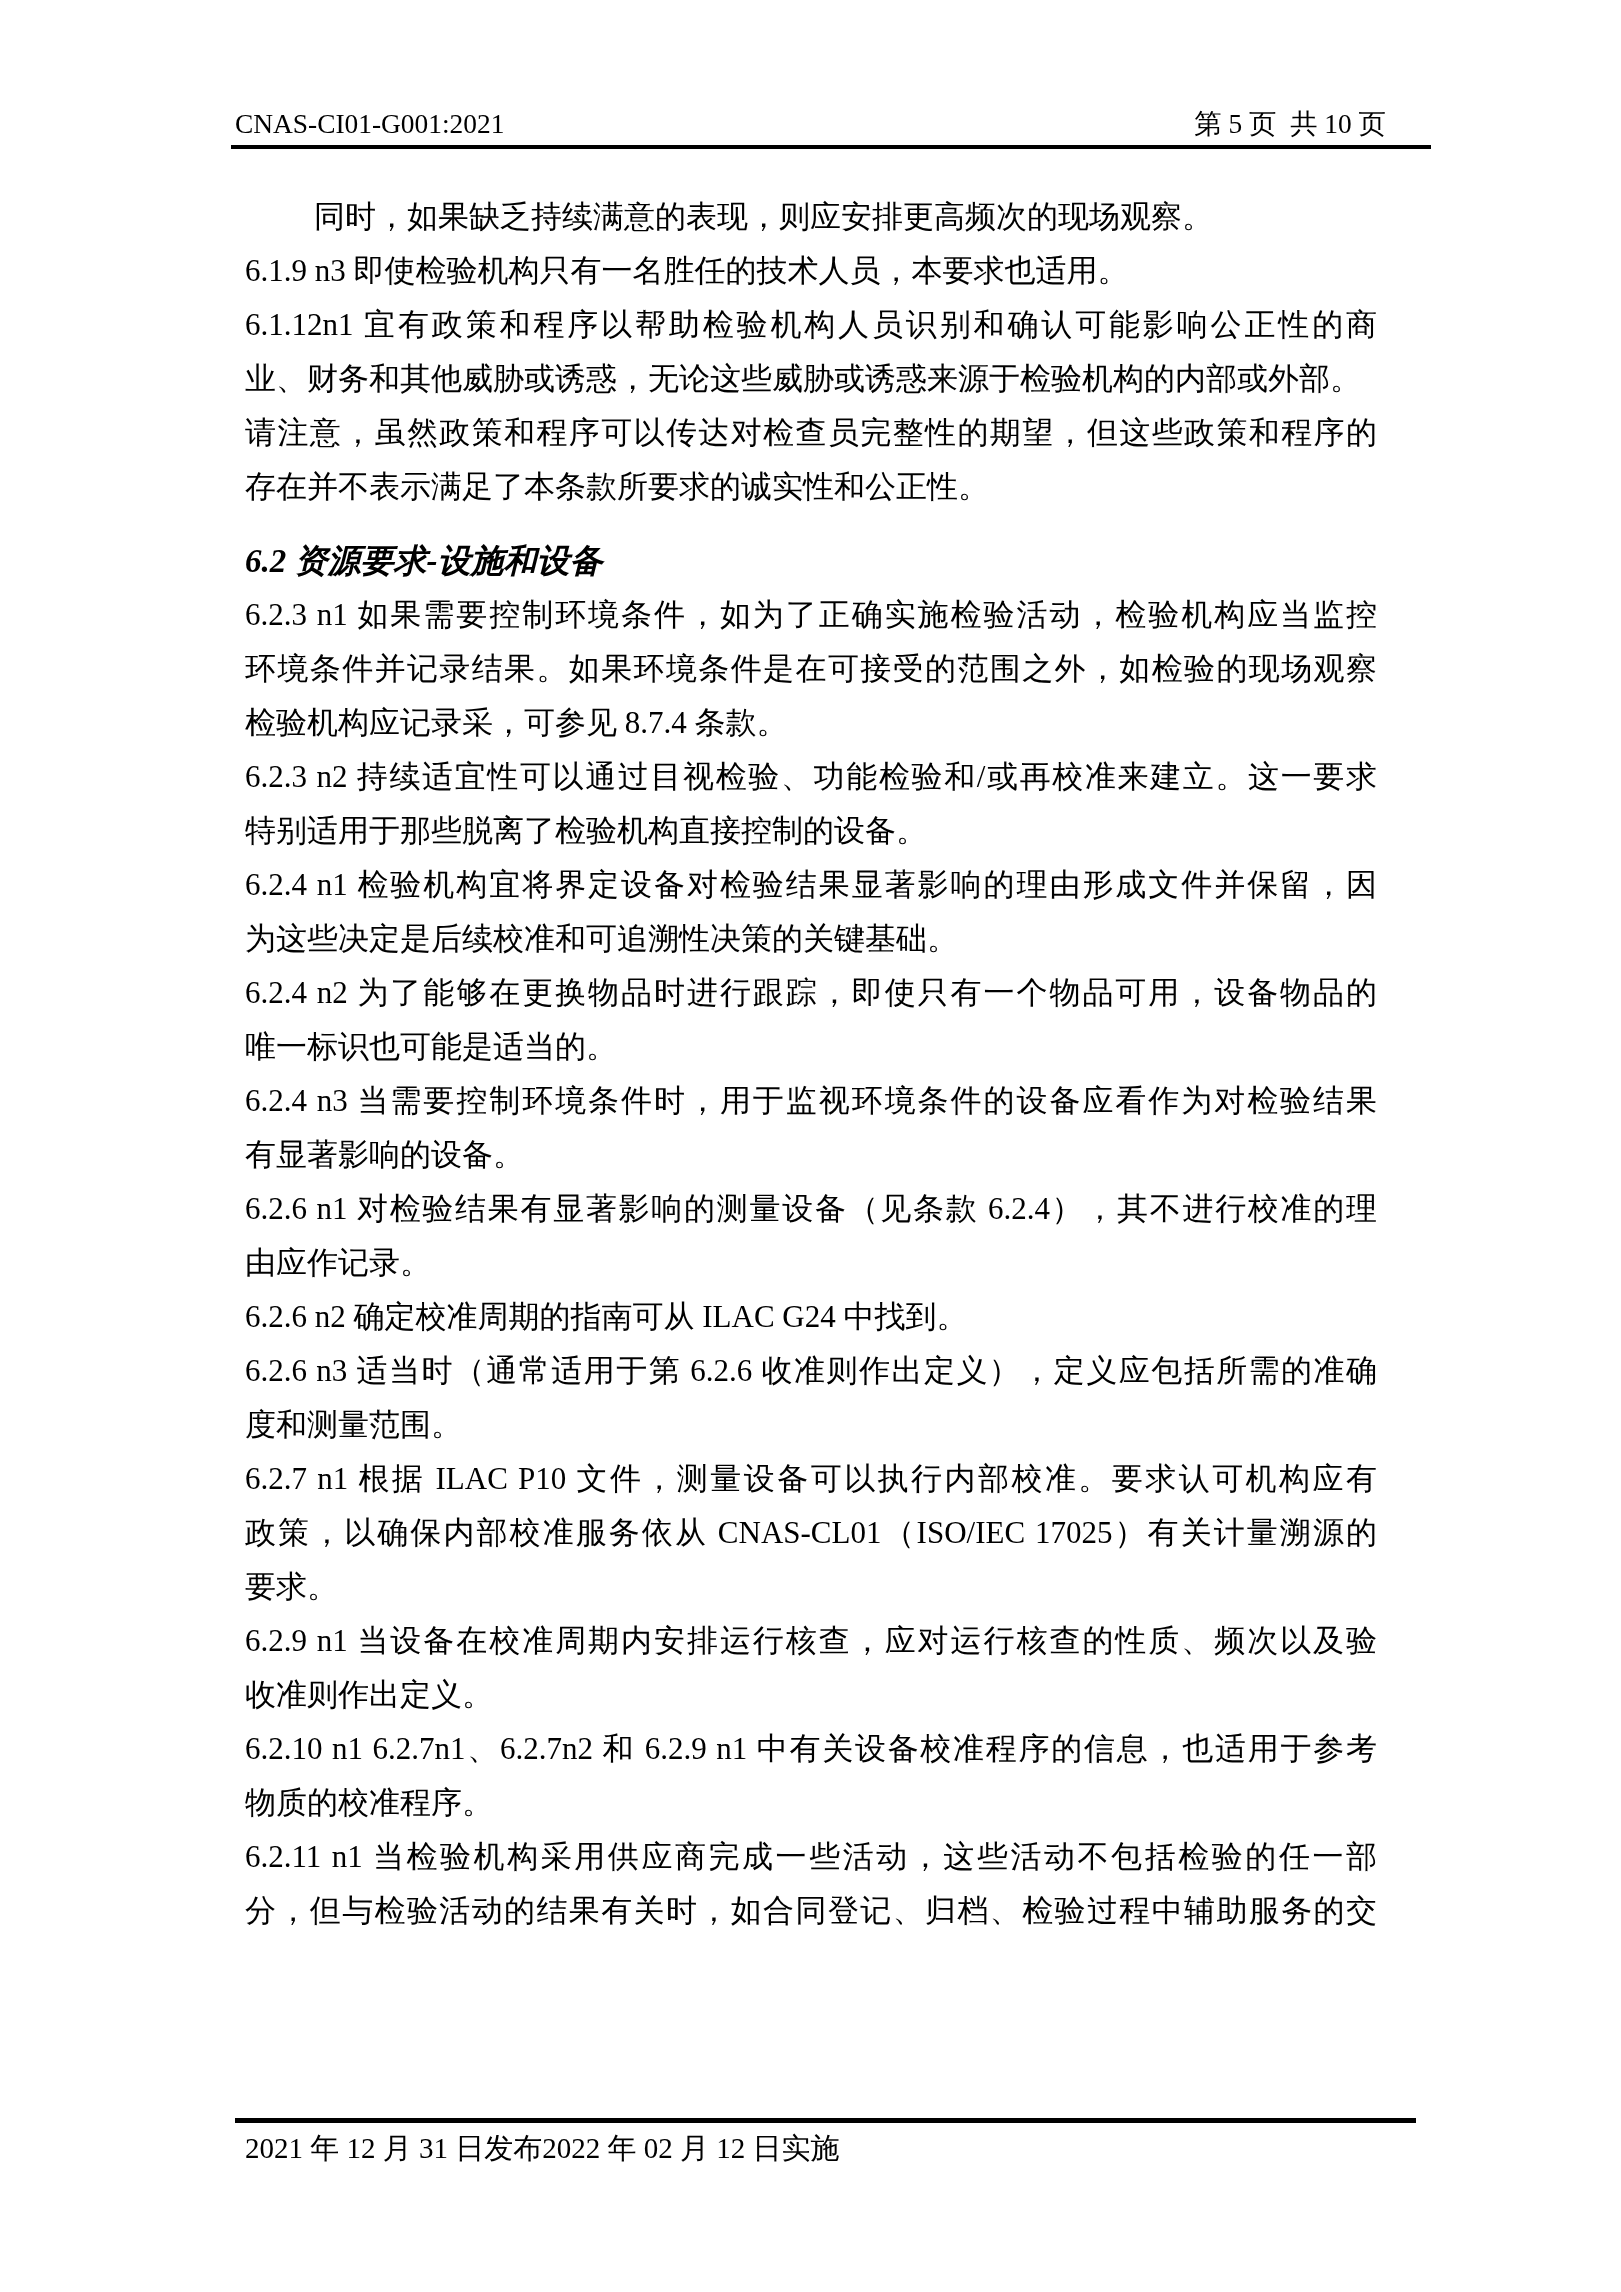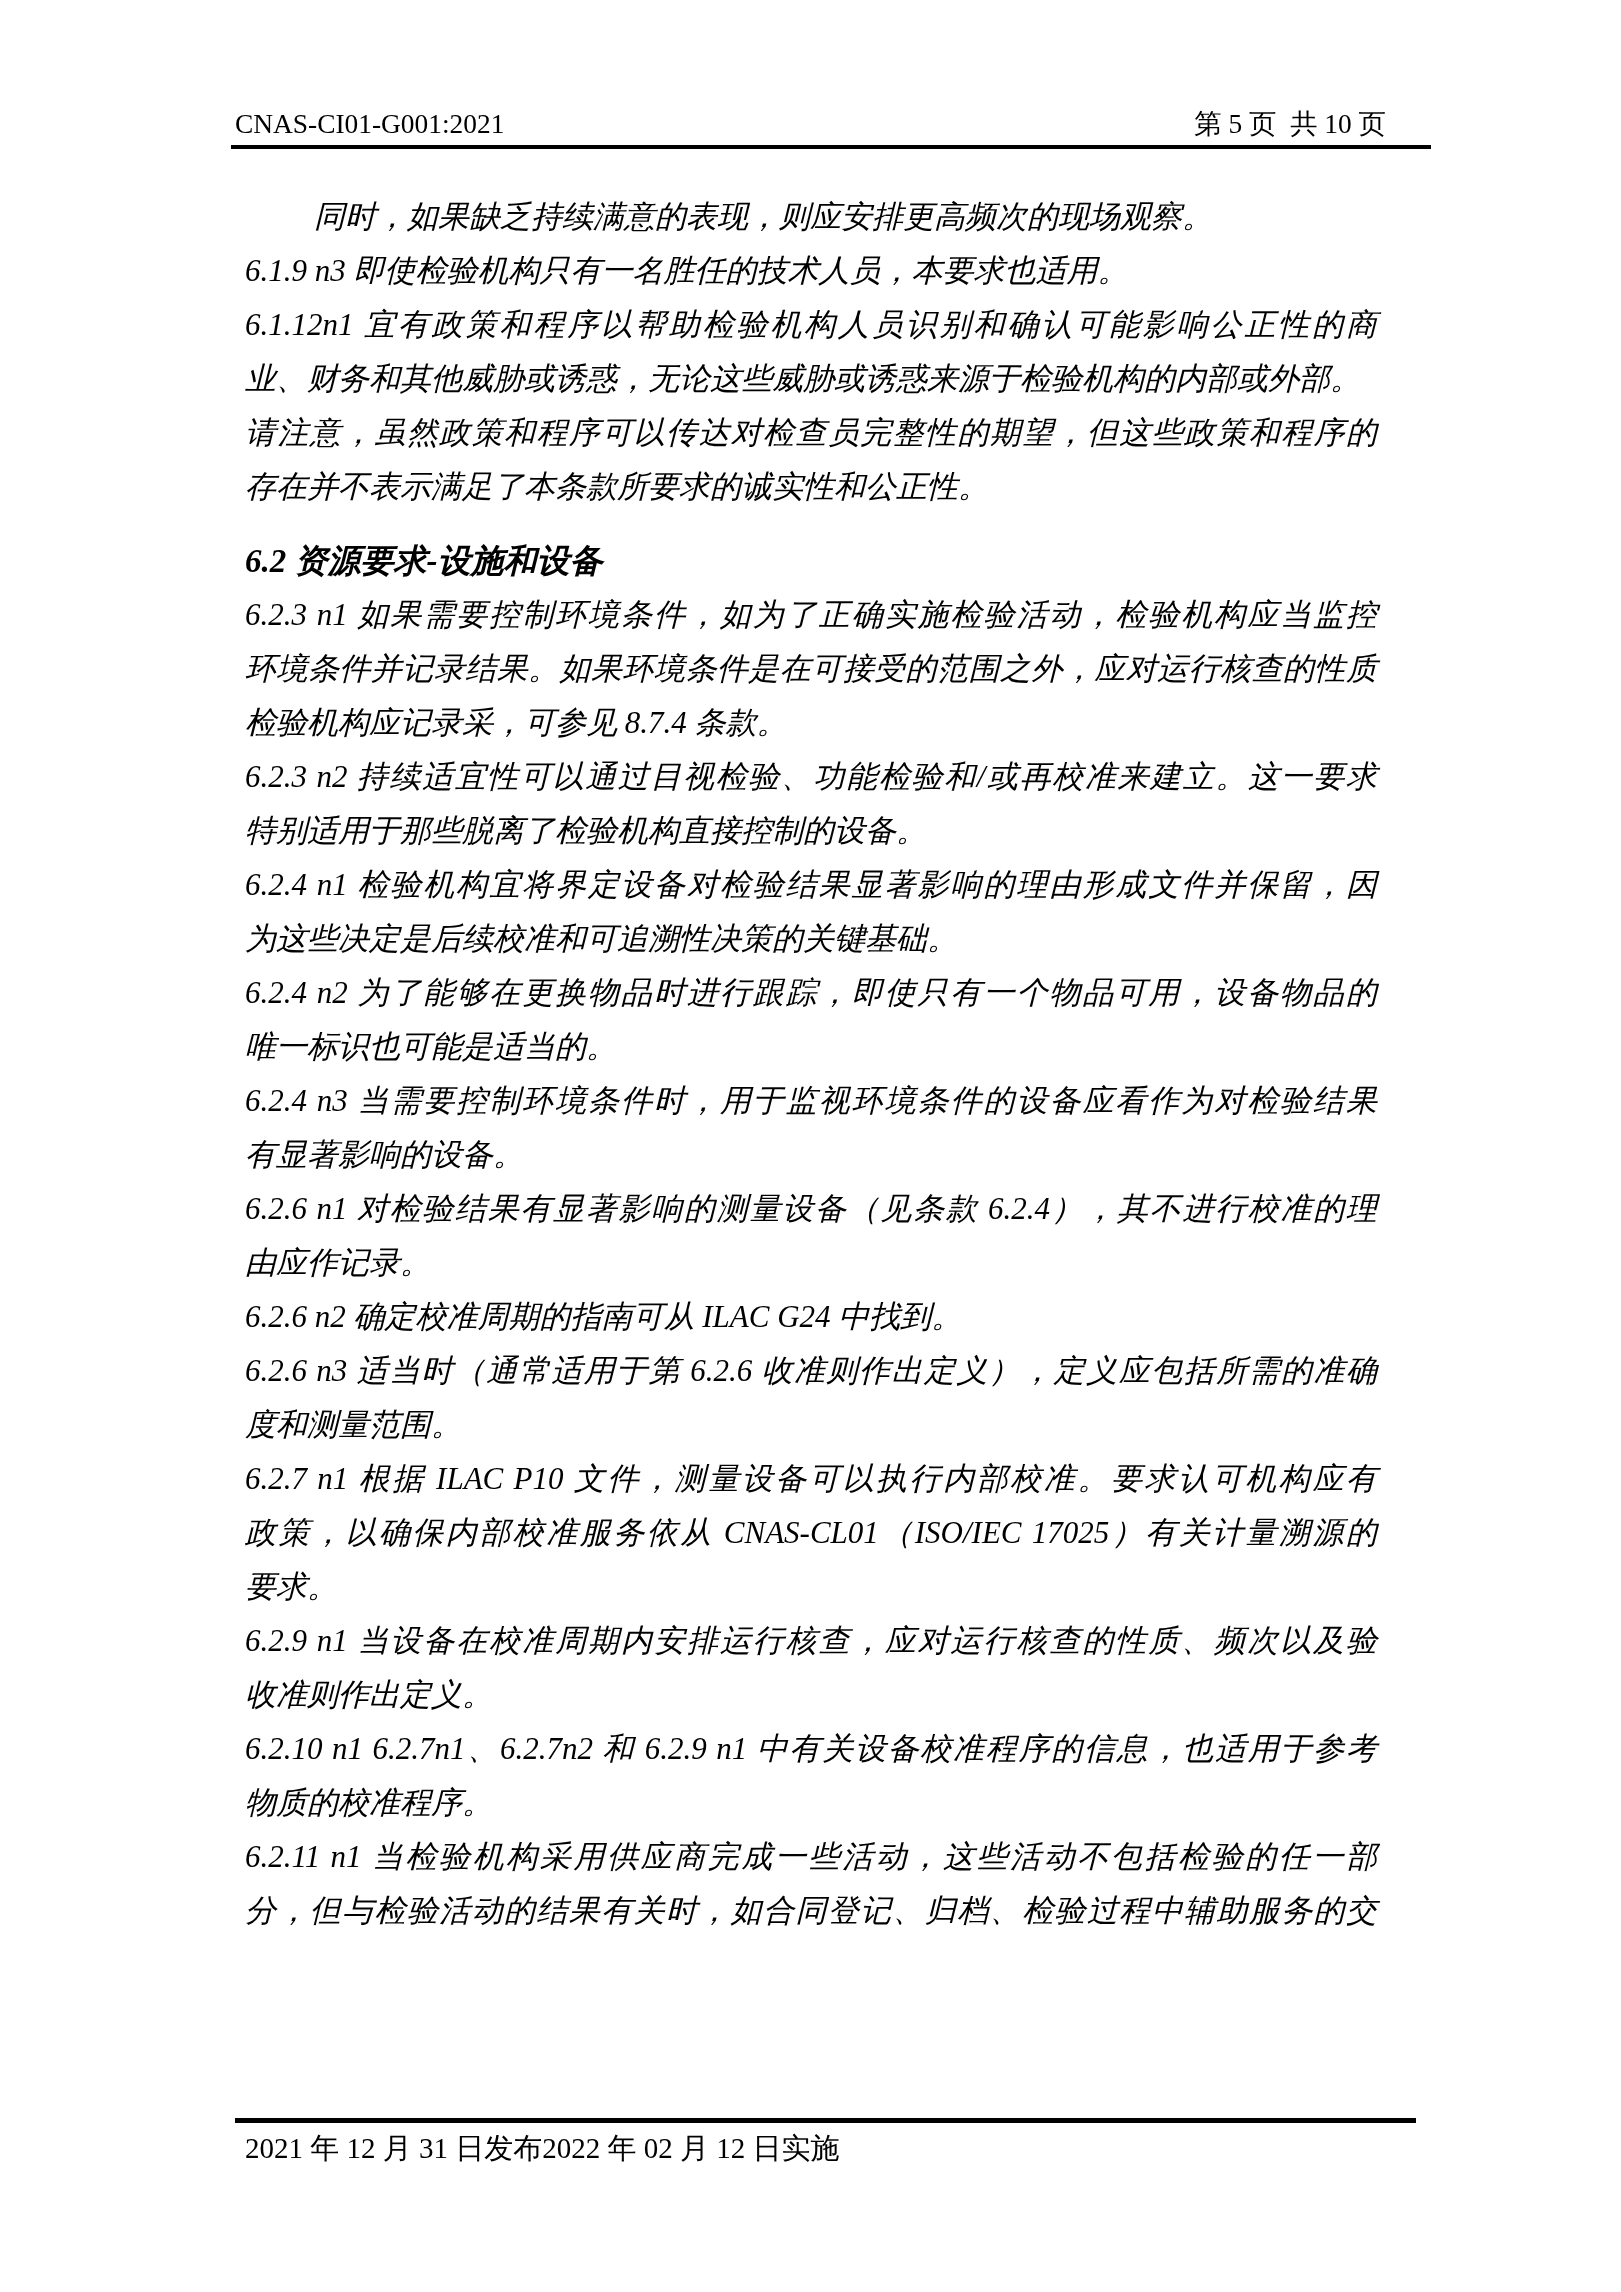--- a/index.html
+++ b/index.html
@@ -35,21 +35,21 @@
   }
   
   .doc-body {
     position: absolute;
     left: 245px;
     top: 190px;
     width: 1132px;
     font-size: 31px;
     line-height: 54px;
   }
-  .para { margin: 0; font-style: italic; }
+  .para { margin: 0; }
   .line {
     white-space: nowrap;
     text-align: justify;
     text-align-last: justify;
   }
   .line.para-end {
     text-align: left;
     text-align-last: left;
   }
   .line.indent { text-indent: 69px; }
@@ -104,21 +104,21 @@
         <div class="line">6.1.12n1 宜有政策和程序以帮助检验机构人员识别和确认可能影响公正性的商</div>
         <div class="line para-end">业、财务和其他威胁或诱惑，无论这些威胁或诱惑来源于检验机构的内部或外部。</div>
       </div>
       <div class="para">
         <div class="line">请注意，虽然政策和程序可以传达对检查员完整性的期望，但这些政策和程序的</div>
         <div class="line para-end">存在并不表示满足了本条款所要求的诚实性和公正性。</div>
       </div>
       <div class="heading">6.2 资源要求-设施和设备</div>
       <div class="para">
         <div class="line">6.2.3 n1 如果需要控制环境条件，如为了正确实施检验活动，检验机构应当监控</div>
-        <div class="line">环境条件并记录结果。如果环境条件是在可接受的范围之外，应对运行核查的性质</div>
+        <div class="line">环境条件并记录结果。如果环境条件是在可接受的范围之外，如检验的现场观察</div>
         <div class="line para-end">检验机构应记录采，可参见 8.7.4 条款。</div>
       </div>
       <div class="para">
         <div class="line">6.2.3 n2 持续适宜性可以通过目视检验、功能检验和/或再校准来建立。这一要求</div>
         <div class="line para-end">特别适用于那些脱离了检验机构直接控制的设备。</div>
       </div>
       <div class="para">
         <div class="line">6.2.4 n1 检验机构宜将界定设备对检验结果显著影响的理由形成文件并保留，因</div>
         <div class="line para-end">为这些决定是后续校准和可追溯性决策的关键基础。</div>
       </div>

